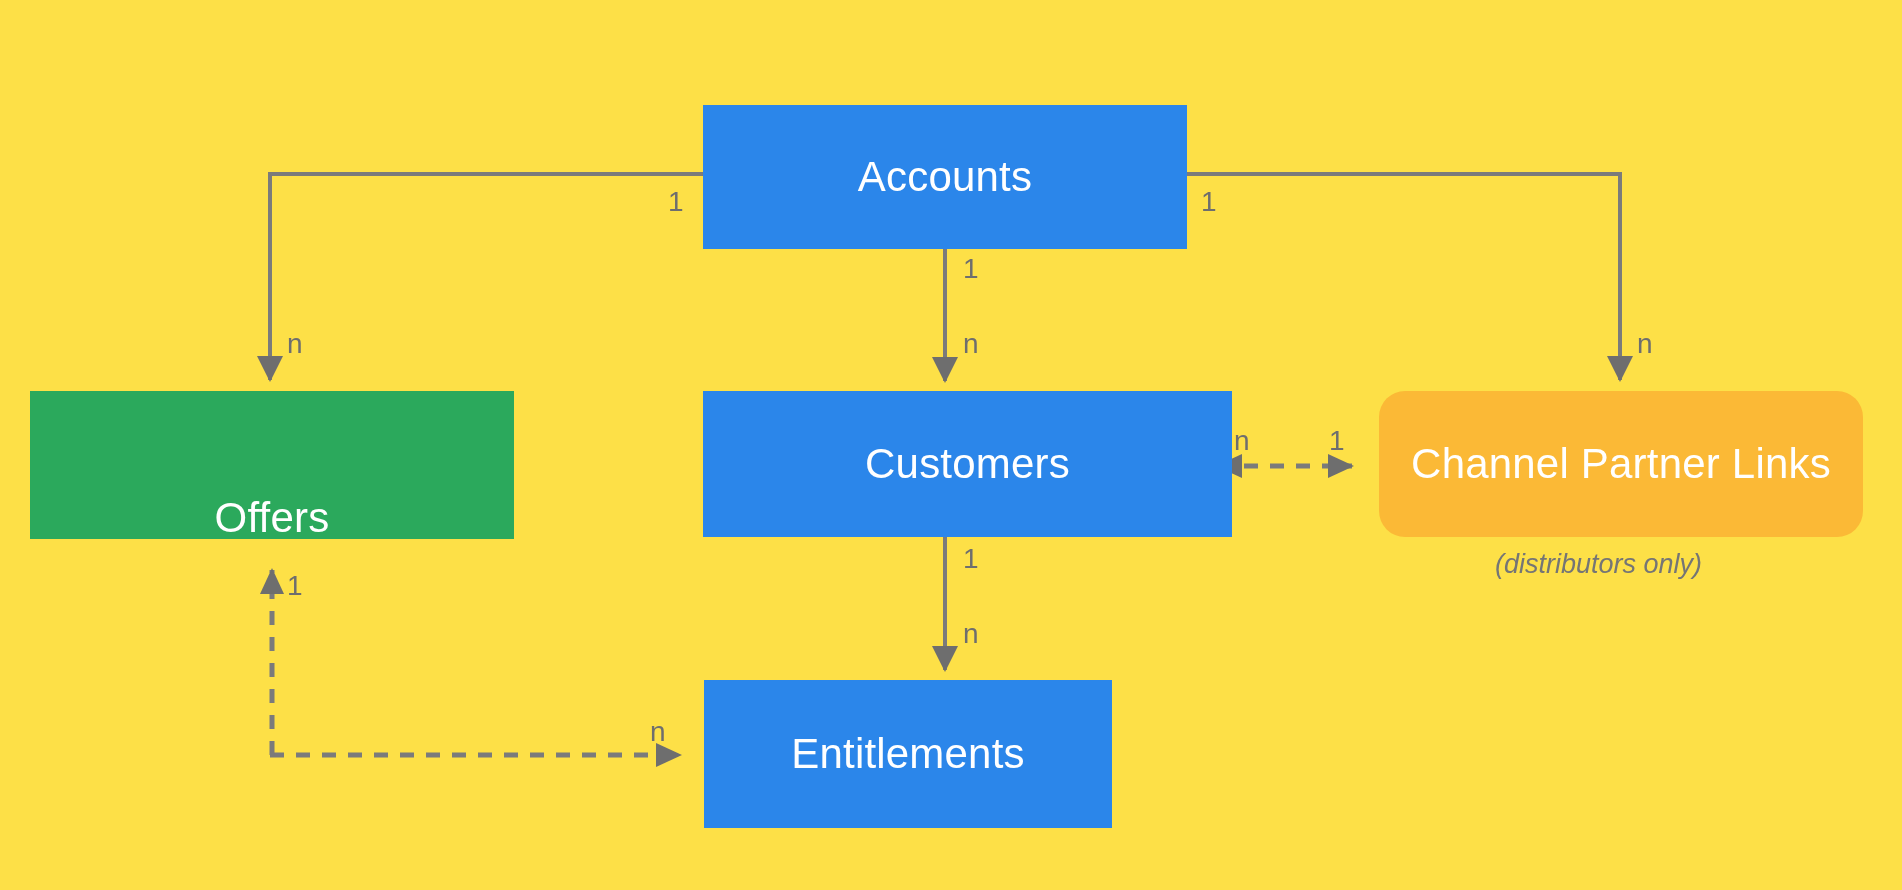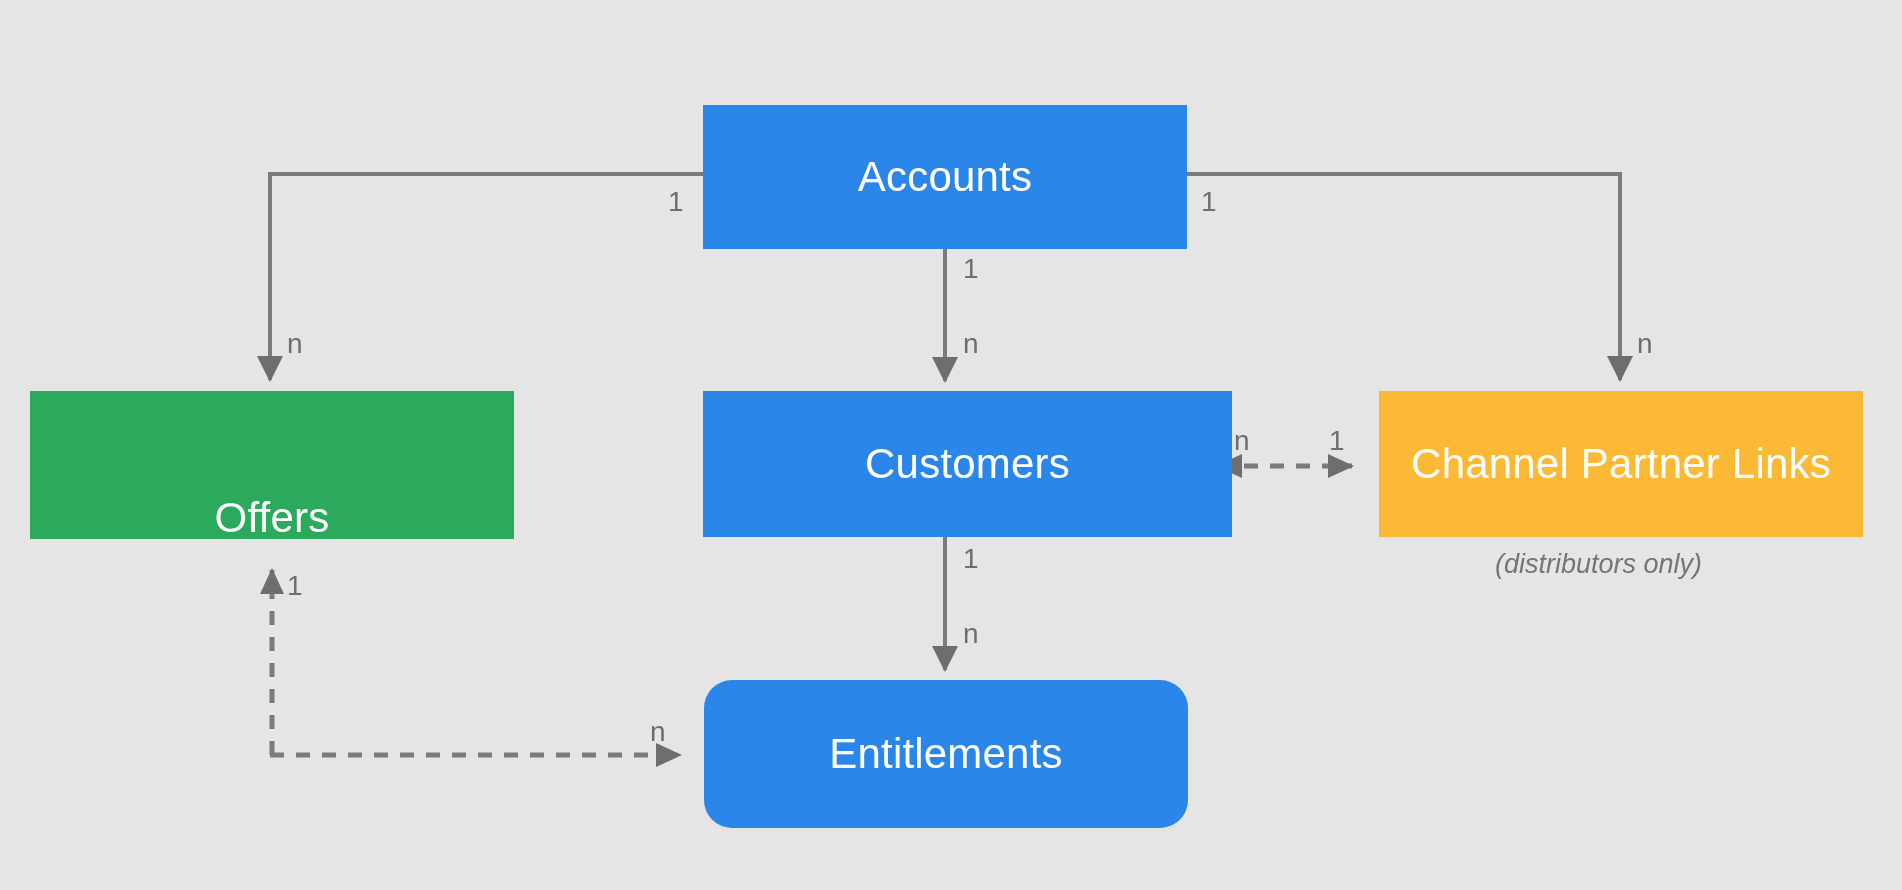--- a/index.html
+++ b/index.html
@@ -9,21 +9,21 @@
     background: #ffffff;
   }
   body {
     font-family: "Liberation Sans", sans-serif;
     -webkit-font-smoothing: antialiased;
   }
   #canvas {
     position: relative;
     width: 1902px;
     height: 890px;
-    background: #e5e5e5;
+    background: #fde047;
     overflow: hidden;
   }
   #wires {
     position: absolute;
     left: 0;
     top: 0;
     width: 1902px;
     height: 890px;
     pointer-events: none;
   }
@@ -36,22 +36,22 @@
     font-size: 42px;
     font-weight: 400;
     letter-spacing: 0.2px;
     line-height: 1;
     box-sizing: border-box;
     user-select: none;
   }
   .node-accounts   { left: 703px;  top: 105px; width: 484px; height: 144px; background: #2b86ea; }
   .node-offers     { left: 30px;   top: 391px; width: 484px; height: 148px; background: #2ba95c; align-items: flex-end; }
   .node-customers  { left: 703px;  top: 391px; width: 529px; height: 146px; background: #2b86ea; }
-  .node-cpl        { left: 1379px; top: 391px; width: 484px; height: 146px; background: #fbb936; }
-  .node-entitlements { left: 704px; top: 680px; width: 484px; height: 148px; background: #2b86ea; border-radius: 28px; }
+  .node-cpl        { left: 1379px; top: 391px; width: 484px; height: 146px; background: #fbb936; border-radius: 26px; }
+  .node-entitlements { left: 704px; top: 680px; width: 408px; height: 148px; background: #2b86ea; }
 
   .edge-label {
     position: absolute;
     color: #6e6e6e;
     font-size: 28px;
     line-height: 1;
     user-select: none;
     white-space: nowrap;
   }
   .sub-caption {

